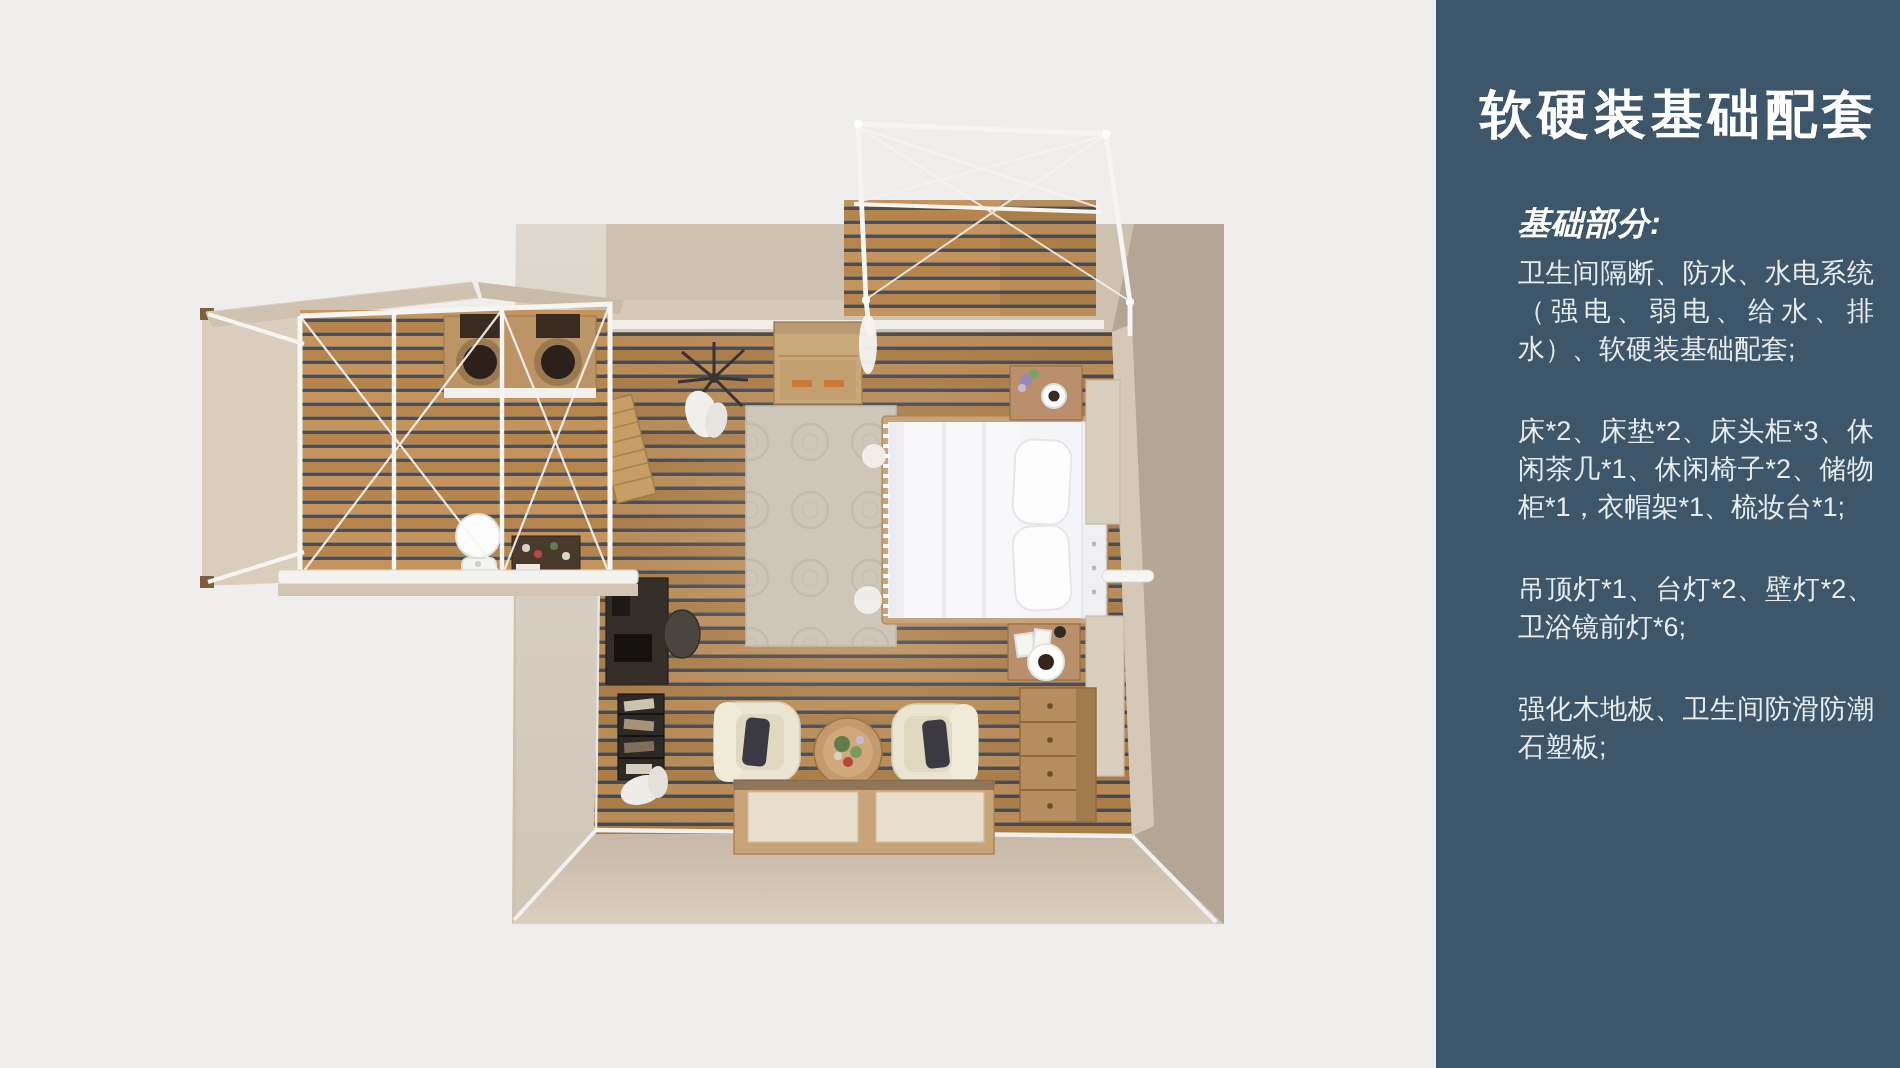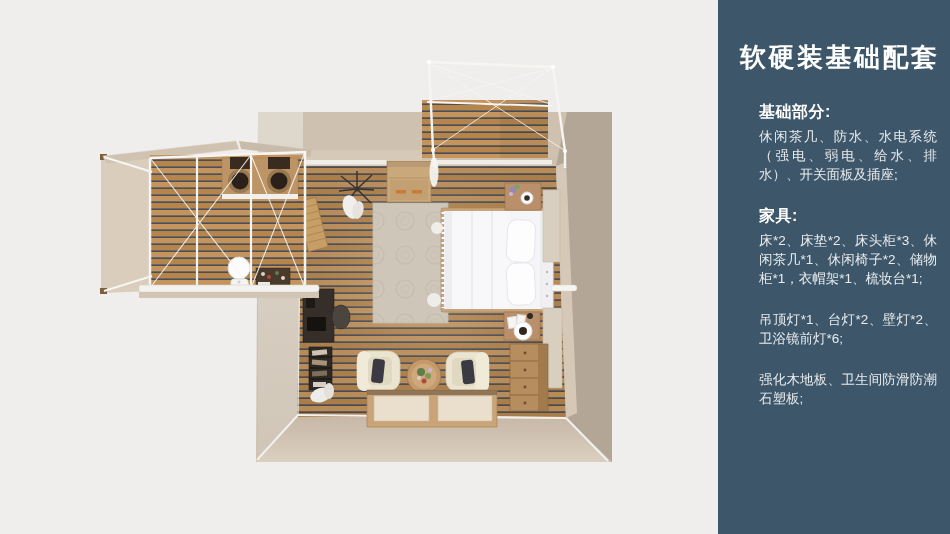--- a/index.html
+++ b/index.html
@@ -28,21 +28,21 @@
   .sidebar .title{
     color:var(--title-text);
     font-size:26px;font-weight:bold;
     letter-spacing:2.5px;white-space:nowrap;
     margin:0 0 27px -19px;
   }
   .section{margin-bottom:22px}
   .section .heading{
     color:var(--heading-text);
     font-size:16px;font-weight:bold;
-    margin-bottom:4px;letter-spacing:.5px;
+    margin-bottom:4px;letter-spacing:.5px;font-style:italic;
   }
   .section .body{
     color:var(--body-text);
     font-size:13.5px;line-height:19px;
     text-align:justify;
   }
 </style>
 </head>
 <body>
 
@@ -287,25 +287,24 @@
           <circle cx="565" cy="151" r="2" fill="#ffffff"></circle>
       </g>
     </svg>
   </div>
 
   <div class="sidebar">
     <h1 class="title">软硬装基础配套</h1>
 
     <div class="section">
       <div class="heading">基础部分:</div>
-      <div class="body">休闲茶几、防水、水电系统（强电、弱电、给水、排水）、开关面板及插座;</div>
-    </div>
-
-    <div class="section">
-      <div class="heading">家具:</div>
+      <div class="body">卫生间隔断、防水、水电系统（强电、弱电、给水、排水）、软硬装基础配套;</div>
+    </div>
+
+    <div class="section">
       <div class="body">床*2、床垫*2、床头柜*3、休闲茶几*1、休闲椅子*2、储物柜*1，衣帽架*1、梳妆台*1;</div>
     </div>
 
     <div class="section">
       <div class="body">吊顶灯*1、台灯*2、壁灯*2、卫浴镜前灯*6;</div>
     </div>
 
     <div class="section">
     </div>
 

